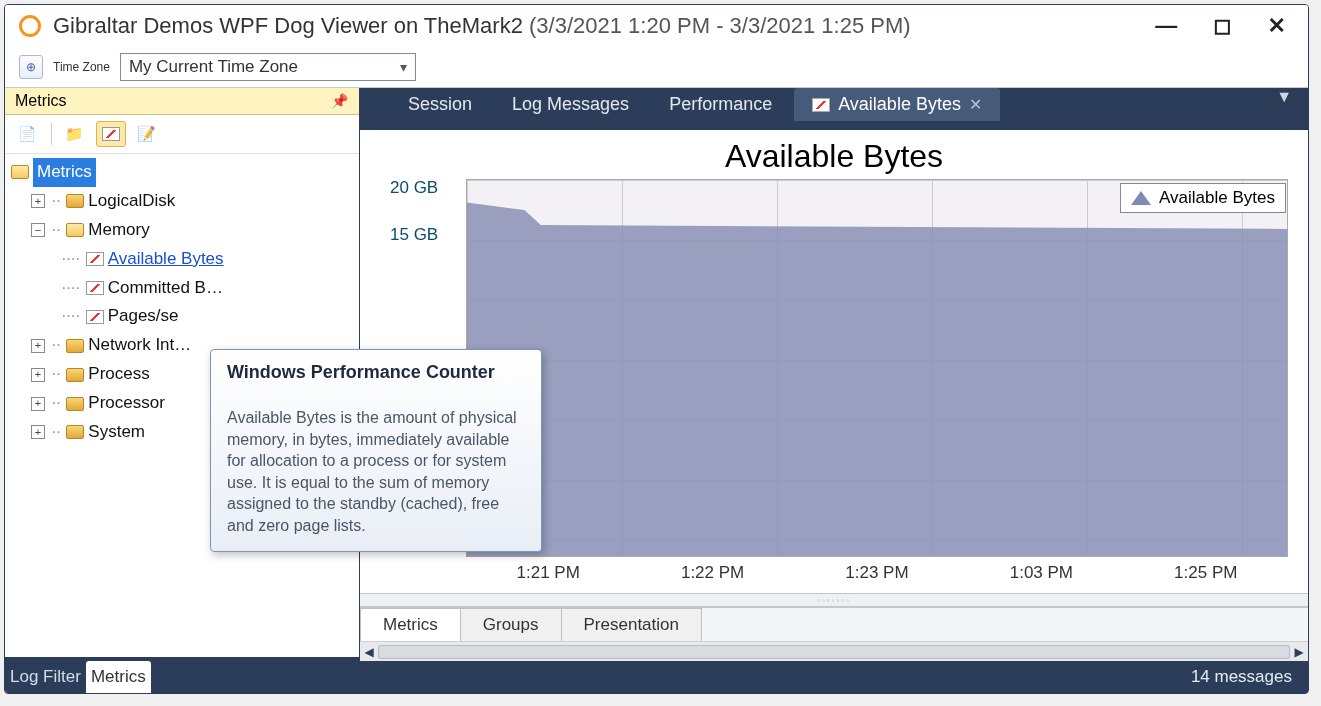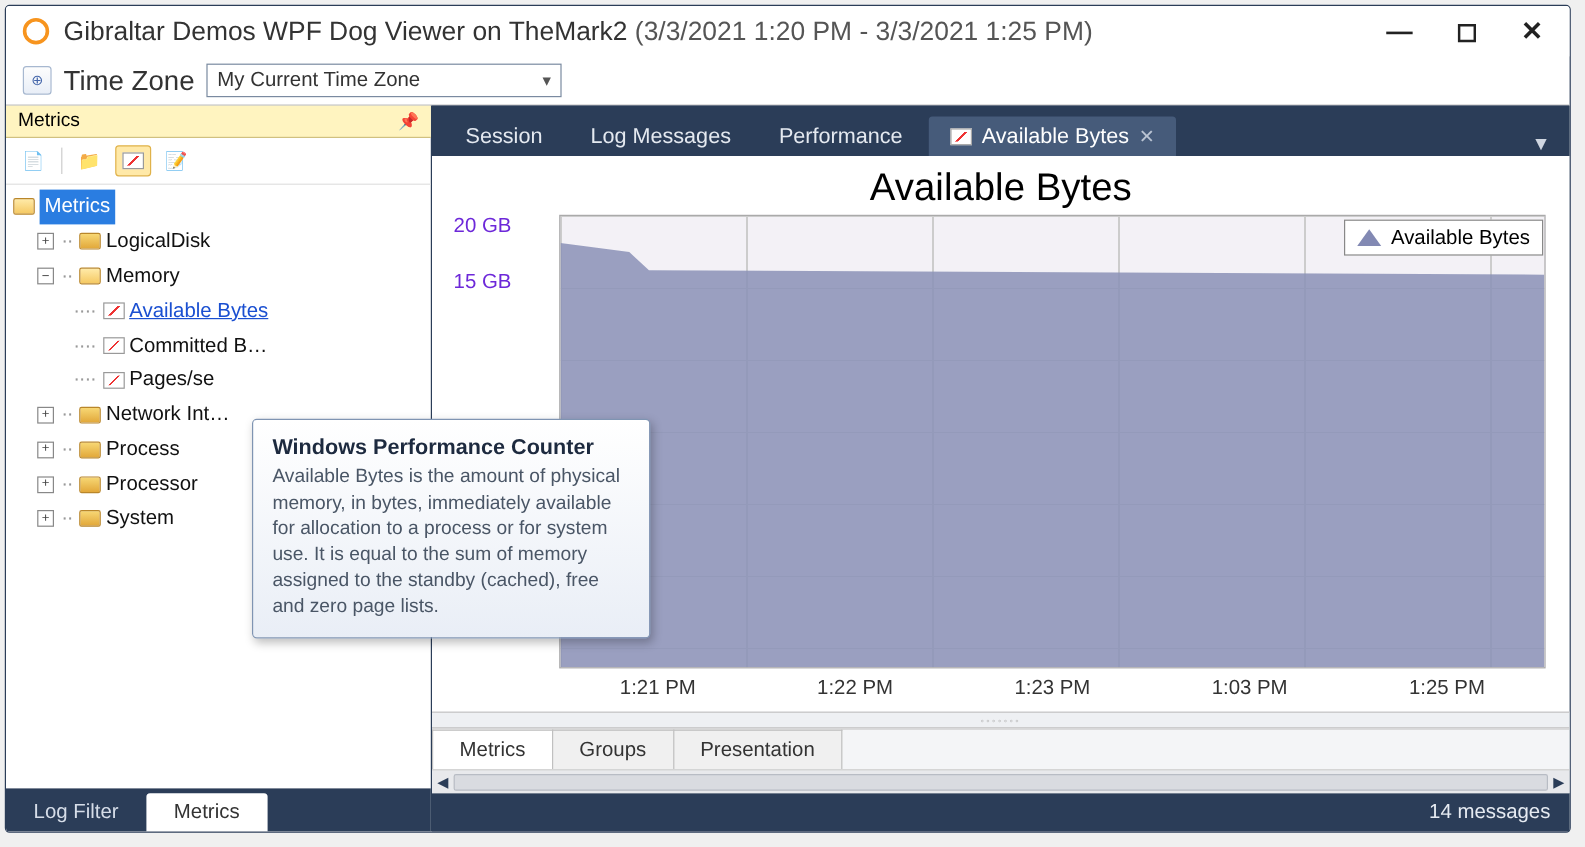--- a/index.html
+++ b/index.html
@@ -54,21 +54,21 @@
   .tb-btn {
     width: 24px; height: 24px;
     border: 1px solid #a7b8d0;
     border-radius: 3px;
     background: linear-gradient(#fdfdfd,#e8eef7);
     display:flex;align-items:center;justify-content:center;
     font-size: 12px;
     color:#4466aa;
     cursor:pointer;
   }
-  .tz-label { font-size: 23px; color:#333; }
+  .tz-label { font-size: 12px; color:#333; }
   .tz-select {
     display:flex; align-items:center; justify-content:space-between;
     width: 296px;
     height: 28px;
     padding: 0 8px;
     border: 1px solid #7a8aa0;
     background: #fff;
     font-size: 17px;
     color:#333;
     cursor:pointer;
@@ -139,40 +139,41 @@
   .ind1 { margin-left: 20px; }
   .ind2 { margin-left: 48px; }
   .dots-v { color:#999; margin: 0 2px; letter-spacing:-1px;}
   .bottom-tabs {
     display:flex;
     background:#2b3d58;
     height:36px;
     align-items:flex-end;
   }
   .btab {
-    padding:6px 23px 6px;
+    padding:6px 5px 6px;
     color:#d6dde8;
     font-size:17px;
     cursor:pointer;
   }
   .btab.active { background:#fff; color:#333; border-top-left-radius:3px;border-top-right-radius:3px;}
   
   .main {
     flex:1;
     display:flex;
     flex-direction:column;
     min-width:0;
   }
   .main-tabs {
     display:flex;
-    align-items:flex-end;
+    align-items:flex-start;
     background:#2b3d58;
     height:42px;
     padding: 0 10px;
     gap: 4px;
+    margin-left: 20px;
   }
   .mtab {
     padding:6px 18px;
     color:#e4e9f0;
     font-size:18px;
     cursor:pointer;
     display:flex;align-items:center;gap:8px;
     border-radius:3px 3px 0 0;
   }
   .mtab.active {
@@ -210,26 +211,26 @@
     z-index:5;
   }
   .legend-sym {
     width:0;height:0;
     border-left:10px solid transparent;
     border-right:10px solid transparent;
     border-bottom:14px solid #8289b3;
   }
   .yaxis {
     position:absolute;
-    left: 2px;
+    left: 14px;
     display:flex;
     flex-direction:column;
     justify-content:space-between;
     font-size:17px;
-    color:#6d28d9;
+    color:#0c4a6e;
   }
   .yaxis div { line-height:1; }
   .plot {
     position:absolute;
     left: 90px; right: 4px; top: 0; bottom: 36px;
     border: 1px solid #aaa;
     background:
       repeating-linear-gradient(to right, #ccc 0 1px, transparent 1px 155px),
       repeating-linear-gradient(to bottom, #ccc 0 1px, transparent 1px 60px),
       #f3f1f6;
@@ -308,21 +309,21 @@
     border: 1px solid #7f94b2;
     border-radius: 4px;
     box-shadow: 2px 3px 8px rgba(0,0,0,0.25);
     padding: 12px 16px 14px;
     z-index: 100;
   }
   .tooltip-title {
     font-weight:700;
     font-size:18px;
     color:#1d2a3f;
-    margin-bottom:4px;
+    margin-bottom:24px;
   }
   .tooltip-body {
     font-size:16px;
     color:#4a5666;
     line-height:1.35;
   }
 </style>
 </head>
 <body>
 

